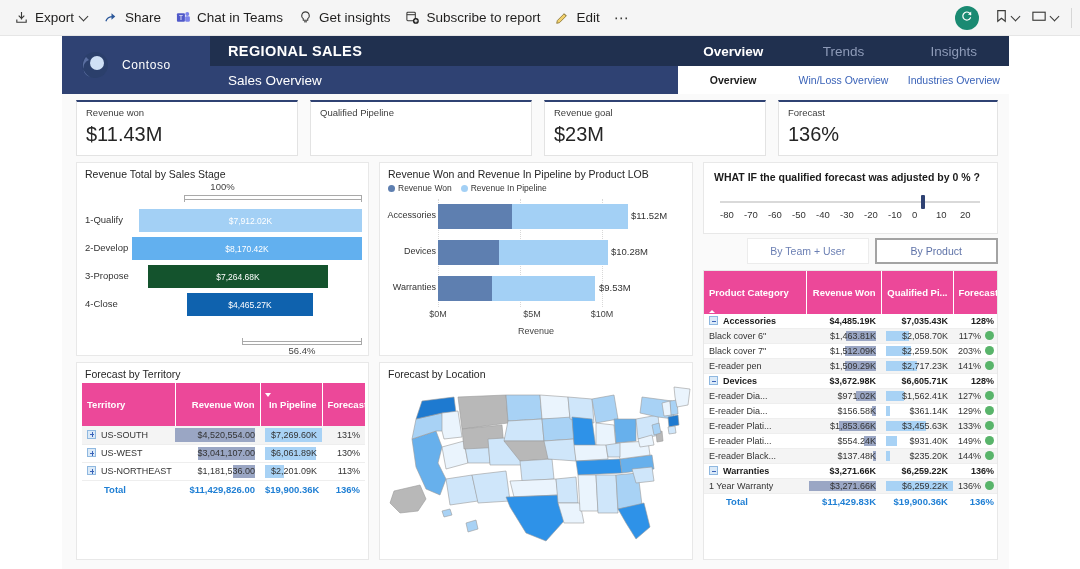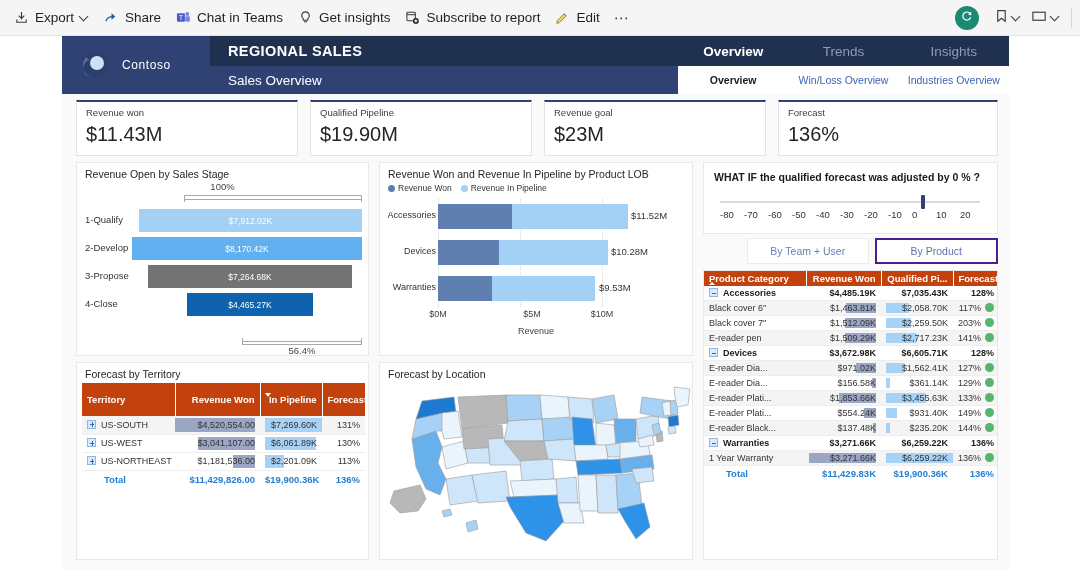--- a/index.html
+++ b/index.html
@@ -163,27 +163,27 @@
   .wi-thumb { position:absolute; top:-6px; width:4px; height:14px; background:#2f4273; border-radius:1px; }
   .wi-ticks { position:absolute; left:16px; top:46px; width:264px; display:flex; }
   .wi-tick { flex:1; text-align:left; font-size:9.5px; color:#333; }
 
   .seg-row { position:absolute; left:0; top:0; width:100%; height:26px; display:flex; gap:6px;padding-left:44px; }
   .seg-btn {
     flex:1; background:#ffffff; border:1px solid #ececec;
     display:flex; align-items:center; justify-content:center;
     font-size:10.5px; color:#6b7fb3; cursor:pointer;
   }
-  .seg-btn.active { border:2px solid #4c1d95; color:#5f73a8; }
+  .seg-btn.active { border:2px solid #a3a3a3; color:#5f73a8; }
 
   
   table.pbi { width:100%; border-collapse:collapse; table-layout:fixed; }
   table.pbi th {
-    background:#c2410c; color:#ffffff; font-size:9.5px; font-weight:bold;
-    text-align:right; padding:2px 5px; border-left:1px solid #ffffff;
+    background:#ec4899; color:#ffffff; font-size:9.5px; font-weight:bold;
+    text-align:right; padding:16px 5px; border-left:1px solid #ffffff;
     white-space:nowrap; overflow:hidden; position:relative;
   }
   table.pbi th.lft { text-align:left; border-left:none; }
   table.pbi td {
     font-size:9px; color:#333; padding:2px 5px; text-align:right;
     white-space:nowrap; overflow:hidden; position:relative;
     border-bottom:1px solid #eeeeee;
   }
   table.pbi td.lft { text-align:left; }
   table.pbi tr.alt td { background:#f4f4f4; }
@@ -353,53 +353,52 @@
     </div>
   </div>
 
   <div class="kpi-row">
     <div class="kpi" style="left:0;width:222px;">
       <div class="kpi-label">Revenue won</div>
       <div class="kpi-value">$11.43M</div>
     </div>
     <div class="kpi" style="left:234px;width:222px;">
       <div class="kpi-label">Qualified Pipeline</div>
-      <div class="kpi-value">$19.90M</div>
     </div>
     <div class="kpi" style="left:468px;width:222px;">
       <div class="kpi-label">Revenue goal</div>
       <div class="kpi-value">$23M</div>
     </div>
     <div class="kpi" style="left:702px;width:220px;">
       <div class="kpi-label">Forecast</div>
       <div class="kpi-value">136%</div>
     </div>
   </div>
 
   <div class="tile" style="left:14px;top:126px;width:293px;height:194px;">
-    <div class="tile-title">Revenue Open by Sales Stage</div>
+    <div class="tile-title">Revenue Total by Sales Stage</div>
     <div class="funnel-top-label">100%</div>
     <div class="funnel-bracket-top"></div>
 
     <div class="funnel-rows">
       <div class="funnel-row">
         <span class="funnel-cat">1-Qualify</span>
         <div class="funnel-bar" style="left:62px;width:223px;background:#a3d0f5;">
           <span>$7,912.02K</span>
         </div>
       </div>
       <div class="funnel-row">
         <span class="funnel-cat">2-Develop</span>
         <div class="funnel-bar" style="left:55px;width:230px;background:#62b0ef;">
           <span>$8,170.42K</span>
         </div>
       </div>
       <div class="funnel-row">
         <span class="funnel-cat">3-Propose</span>
-        <div class="funnel-bar" style="left:71px;width:204px;background:#737373;">
+        <div class="funnel-bar" style="left:71px;width:180px;background:#14532d;">
           <span>$7,264.68K</span>
         </div>
       </div>
       <div class="funnel-row">
         <span class="funnel-cat">4-Close</span>
         <div class="funnel-bar" style="left:110px;width:126px;background:#0f62ae;">
           <span>$4,465.27K</span>
         </div>
       </div>
     </div>

